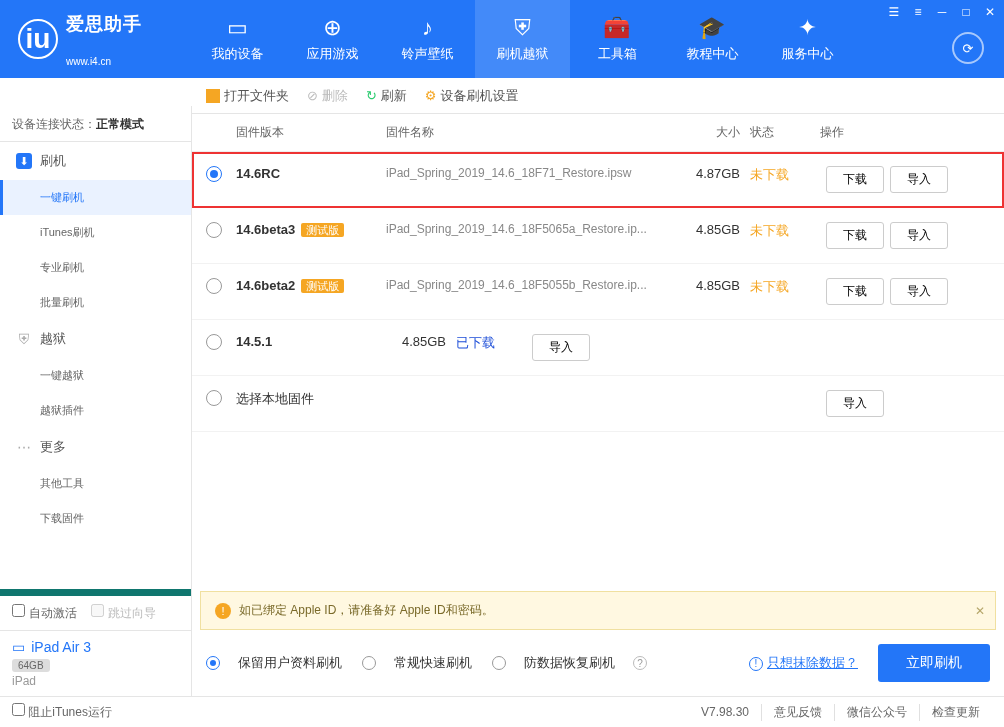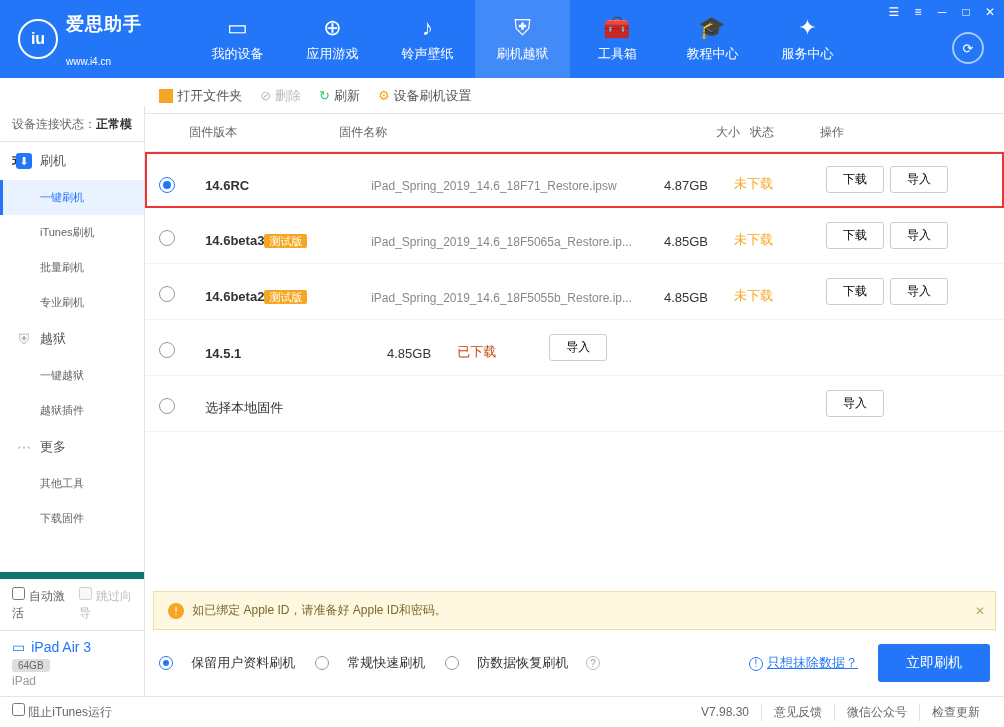--- a/index.html
+++ b/index.html
@@ -1,21 +1,21 @@
 <!DOCTYPE html>
 <html><head>
 <meta charset="utf-8">
 <style>
 * { margin: 0; padding: 0; box-sizing: border-box; font-family: "Microsoft YaHei", Arial, sans-serif; }
 body { width: 1004px; height: 727px; background: #fff; overflow: hidden; font-size: 13px; color: #333; }
 
 
 .header { height: 78px; background: linear-gradient(to bottom, #2376f8, #2376f8); display: flex; align-items: center; position: relative; }
 .logo-block { display: flex; align-items: center; padding: 0 18px; width: 190px; }
-.logo-circle { width: 40px; height: 40px; border: 2px solid #fff; border-radius: 50%; display: flex; align-items: center; justify-content: center; color: #fff; font-weight: bold; font-size: 16px; margin-right: 8px; }
+.logo-circle { width: 40px; height: 40px; border: 2px solid #fff; border-radius: 50%; display: flex; align-items: center; justify-content: center; color: #fff; font-weight: bold; font-size: 28px; margin-right: 8px; }
 .logo-text { color: #fff; }
 .logo-text .cn { font-size: 18px; font-weight: bold; letter-spacing: 1px; }
 .logo-text .en { font-size: 10px; display: block; margin-top: 20px; }
 
 .nav { display: flex; height: 78px; }
 .nav-item { width: 95px; height: 78px; display: flex; flex-direction: column; align-items: center; justify-content: center; color: #fff; cursor: pointer; }
 .nav-item.active { background: rgba(255,255,255,0.15); }
 .nav-item .icon { font-size: 22px; margin-bottom: 4px; }
 .nav-item .label { font-size: 13px; }
 
@@ -55,29 +55,29 @@
 
 .table-head { display: flex; padding: 10px 14px; border-bottom: 1px solid #eee; color: #666; font-size: 12px; }
 .col-radio { width: 30px; }
 .col-ver { width: 150px; }
 .col-name { flex: 1; }
 .col-size { width: 70px; text-align: right; padding-right: 10px; }
 .col-status { width: 70px; }
 .col-ops { width: 170px; }
 
 .rows { flex: 1; overflow: auto; }
-.row { display: flex; align-items: flex-end; padding: 14px; border-bottom: 1px solid #f2f2f2; font-size: 13px; gap: 16px; }
+.row { display: flex; align-items: flex-start; padding: 14px; border-bottom: 1px solid #f2f2f2; font-size: 13px; }
 .row.highlight { outline: 2px solid #e33; outline-offset: -2px; }
 .row .radio { width: 16px; height: 16px; border: 1px solid #999; border-radius: 50%; display: inline-flex; align-items: center; justify-content: center; }
 .row .radio.sel { border-color: #2376f8; }
 .row .radio.sel::after { content: ""; width: 8px; height: 8px; background: #2376f8; border-radius: 50%; }
-.badge-test { background: #f5a623; color: #fff; font-size: 11px; padding: 1px 5px; border-radius: 2px; }
+.badge-test { background: #f5a623; color: #fff; font-size: 11px; padding: 1px 5px; border-radius: 2px; margin-left: 6px; }
 .fname { color: #888; font-size: 12px; }
 .status-no { color: #f5a623; }
-.status-yes { color: #c2410c; }
+.status-yes { color: #1d4ed8; }
 .btn { border: 1px solid #ccc; background: #fff; padding: 4px 16px; font-size: 12px; border-radius: 3px; cursor: pointer; margin-left: 6px; }
 
 .notice { background: #fff8e1; border: 1px solid #f0e0a0; padding: 10px 14px; font-size: 12px; color: #7a6a2a; display: flex; align-items: center; gap: 8px; position: relative; margin: 0 8px 0 8px; }
 .notice .nicon { width: 16px; height: 16px; background: #f5a623; color: #fff; border-radius: 50%; display: flex; align-items: center; justify-content: center; font-size: 11px; }
 .notice .close { position: absolute; right: 10px; color: #b5a66a; cursor: pointer; }
 
 .options-row { display: flex; align-items: center; padding: 14px; gap: 20px; font-size: 13px; }
 .opt { display: flex; align-items: center; gap: 18px; cursor: pointer; }
 .opt .r { width: 14px; height: 14px; border: 1px solid #999; border-radius: 50%; display: inline-flex; align-items: center; justify-content: center; }
 .opt .r.sel { border-color: #2376f8; }
@@ -152,22 +152,22 @@
       <span>设备连接状态：</span><b>正常模式</b>
     </div>
     <div class="side-list">
       <div class="side-group">
           <span class="gicon blue">⬇</span>
           <span>刷机</span>
         </div>
       <div id="sg1">
           <div class="side-item active">一键刷机</div>
           <div class="side-item">iTunes刷机</div>
+          <div class="side-item">专业刷机</div>
           <div class="side-item">批量刷机</div>
-          <div class="side-item">专业刷机</div>
         </div>
       <div class="side-group">
           <span class="gicon gray">⛨</span>
           <span>越狱</span>
         </div>
       <div id="sg2">
           <div class="side-item">一键越狱</div>
           <div class="side-item">越狱插件</div>
         </div>
       <div class="side-group">

